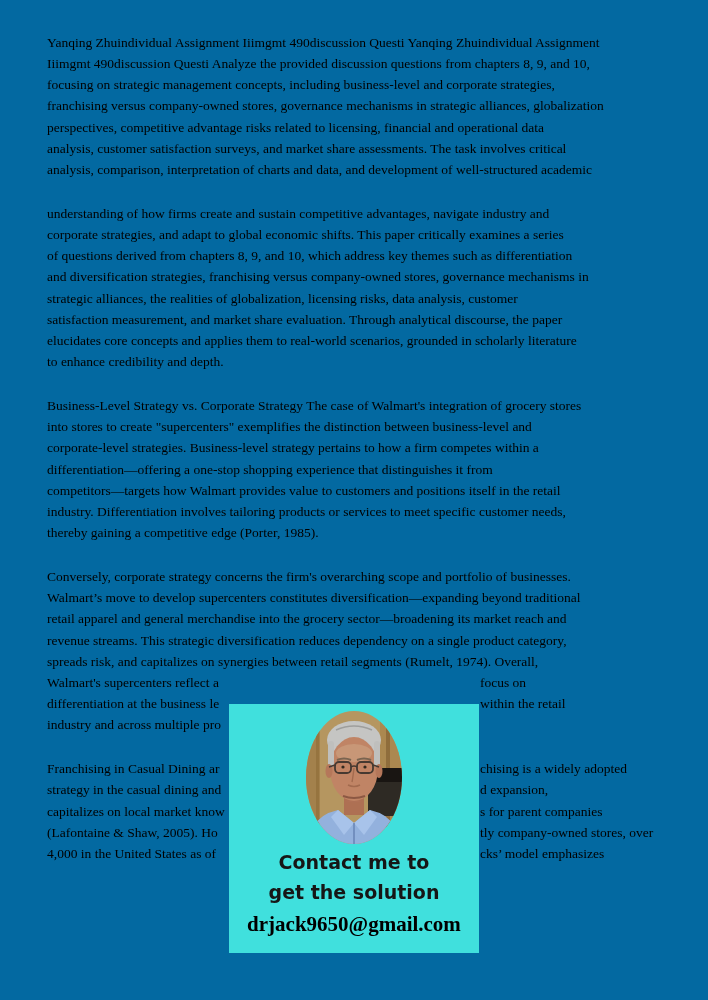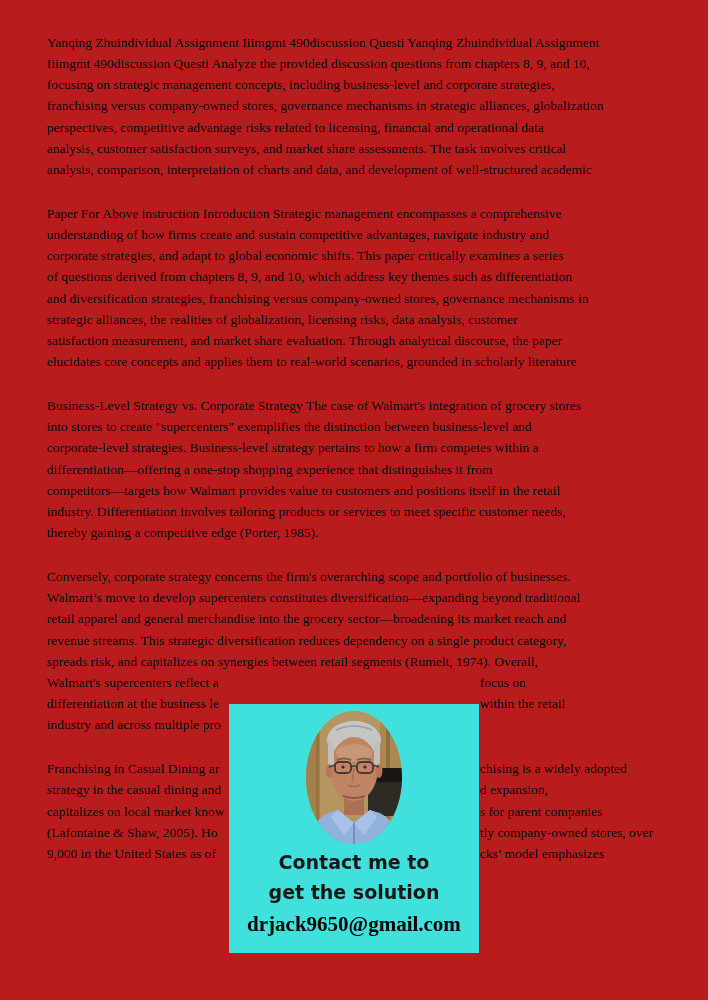--- a/index.html
+++ b/index.html
@@ -1,20 +1,20 @@
 <!DOCTYPE html>
 <html><head>
 <meta charset="utf-8">
 <style>
   html, body { margin: 0; padding: 0; background: #ffffff; }
   .page {
     position: relative;
     width: 708px;
     height: 1000px;
-    background: #b91c1c;
+    background: #0369a1;
     overflow: hidden;
     font-family: "Liberation Serif", serif;
   }
   .doc {
     position: absolute;
     left: 47px;
     top: 32px;
     width: 630px;
     font-size: 13.5px;
     line-height: 21.15px;
@@ -81,28 +81,28 @@
       <div class="para">
         <div class="line">Yanqing Zhuindividual Assignment Iiimgmt 490discussion Questi Yanqing Zhuindividual Assignment</div>
         <div class="line">Iiimgmt 490discussion Questi Analyze the provided discussion questions from chapters 8, 9, and 10,</div>
         <div class="line">focusing on strategic management concepts, including business-level and corporate strategies,</div>
         <div class="line">franchising versus company-owned stores, governance mechanisms in strategic alliances, globalization</div>
         <div class="line">perspectives, competitive advantage risks related to licensing, financial and operational data</div>
         <div class="line">analysis, customer satisfaction surveys, and market share assessments. The task involves critical</div>
         <div class="line">analysis, comparison, interpretation of charts and data, and development of well-structured academic</div>
       </div>
       <div class="para">
-        <div class="line">Paper For Above instruction Introduction Strategic management encompasses a comprehensive</div>
         <div class="line">understanding of how firms create and sustain competitive advantages, navigate industry and</div>
         <div class="line">corporate strategies, and adapt to global economic shifts. This paper critically examines a series</div>
         <div class="line">of questions derived from chapters 8, 9, and 10, which address key themes such as differentiation</div>
         <div class="line">and diversification strategies, franchising versus company-owned stores, governance mechanisms in</div>
         <div class="line">strategic alliances, the realities of globalization, licensing risks, data analysis, customer</div>
         <div class="line">satisfaction measurement, and market share evaluation. Through analytical discourse, the paper</div>
         <div class="line">elucidates core concepts and applies them to real-world scenarios, grounded in scholarly literature</div>
+        <div class="line">to enhance credibility and depth.</div>
       </div>
       <div class="para">
         <div class="line">Business-Level Strategy vs. Corporate Strategy The case of Walmart's integration of grocery stores</div>
         <div class="line">into stores to create "supercenters" exemplifies the distinction between business-level and</div>
         <div class="line">corporate-level strategies. Business-level strategy pertains to how a firm competes within a</div>
         <div class="line">differentiation—offering a one-stop shopping experience that distinguishes it from</div>
         <div class="line">competitors—targets how Walmart provides value to customers and positions itself in the retail</div>
         <div class="line">industry. Differentiation involves tailoring products or services to meet specific customer needs,</div>
         <div class="line">thereby gaining a competitive edge (Porter, 1985).</div>
       </div>
@@ -114,21 +114,21 @@
         <div class="line">spreads risk, and capitalizes on synergies between retail segments (Rumelt, 1974). Overall,</div>
         <div class="line"><span>Walmart's supercenters reflect a</span><span class="right-frag">focus on</span></div>
         <div class="line"><span>differentiation at the business le</span><span class="right-frag">within the retail</span></div>
         <div class="line"><span>industry and across multiple pro</span></div>
       </div>
       <div class="para">
         <div class="line"><span>Franchising in Casual Dining ar</span><span class="right-frag">chising is a widely adopted</span></div>
         <div class="line"><span>strategy in the casual dining and</span><span class="right-frag">d expansion,</span></div>
         <div class="line"><span>capitalizes on local market know</span><span class="right-frag">s for parent companies</span></div>
         <div class="line"><span>(Lafontaine &amp; Shaw, 2005). Ho</span><span class="right-frag">tly company-owned stores, over</span></div>
-        <div class="line"><span>9,000 in the United States as of</span><span class="right-frag">cks’ model emphasizes</span></div>
+        <div class="line"><span>4,000 in the United States as of</span><span class="right-frag">cks’ model emphasizes</span></div>
       </div>
     </div>
 
   <div class="overlay" style="background: rgb(64, 224, 221);">
     <div class="photo">
       <svg viewBox="0 0 96 133" width="96" height="133">
 
         <rect x="0" y="0" width="96" height="133" fill="#b59660"></rect>
         <rect x="0" y="0" width="14" height="133" fill="#a3814c"></rect>
         <rect x="10" y="0" width="3" height="133" fill="#96743f"></rect>

